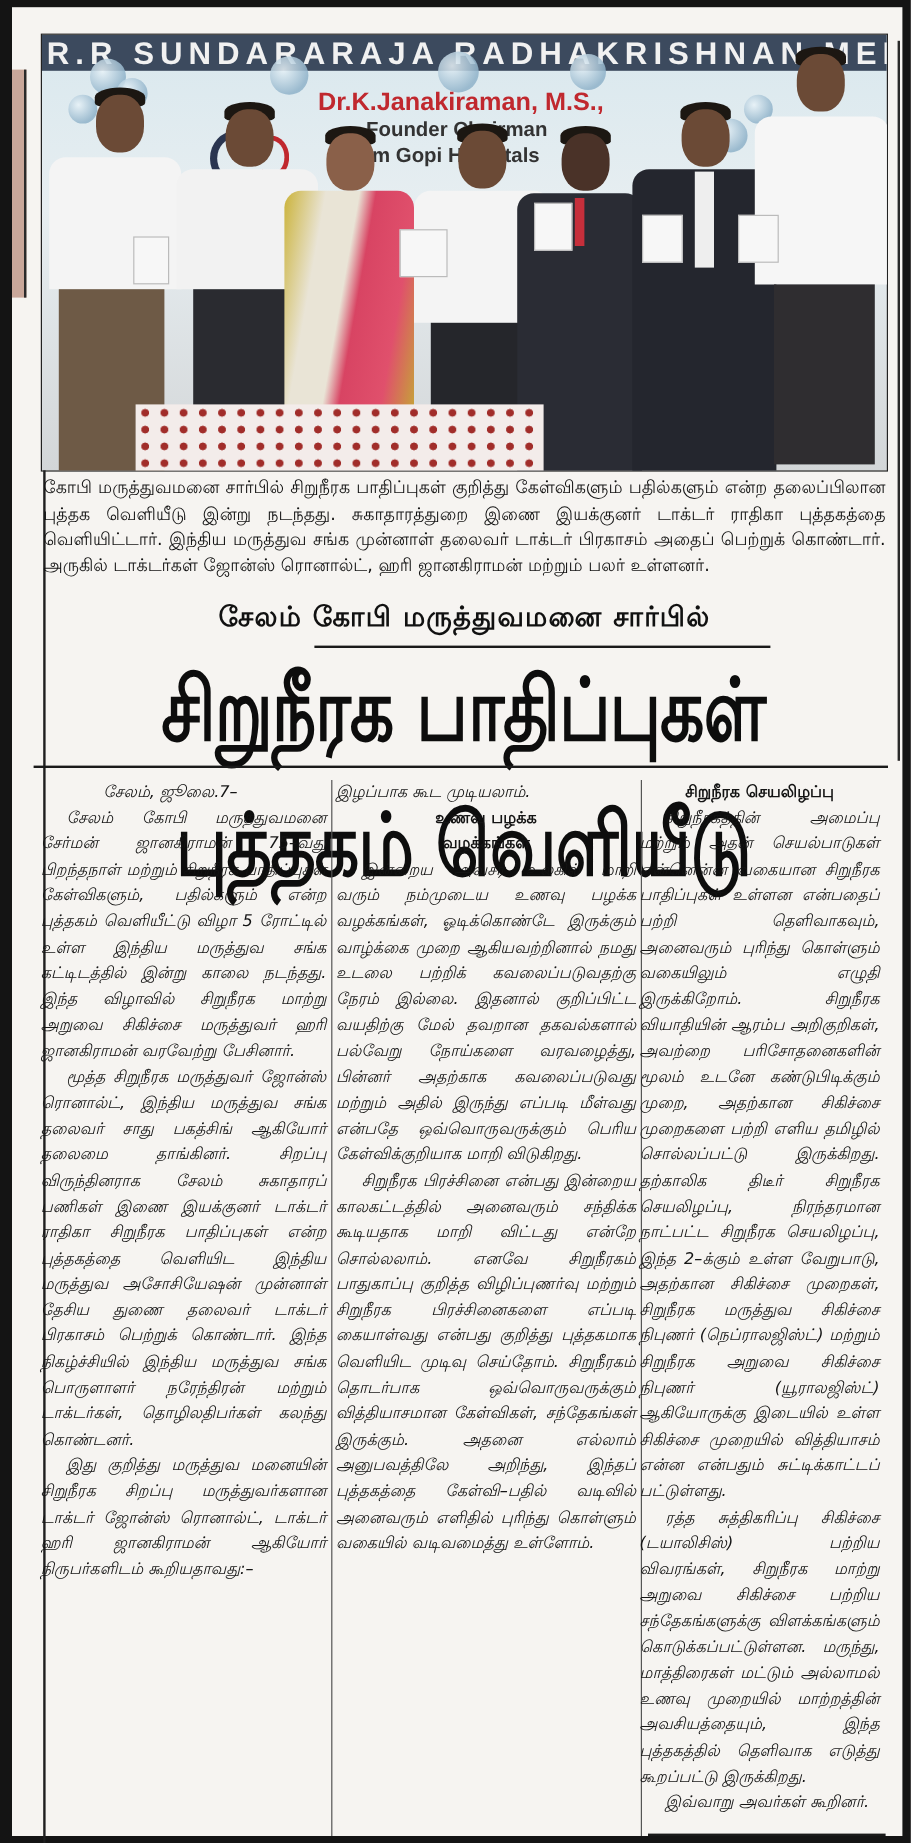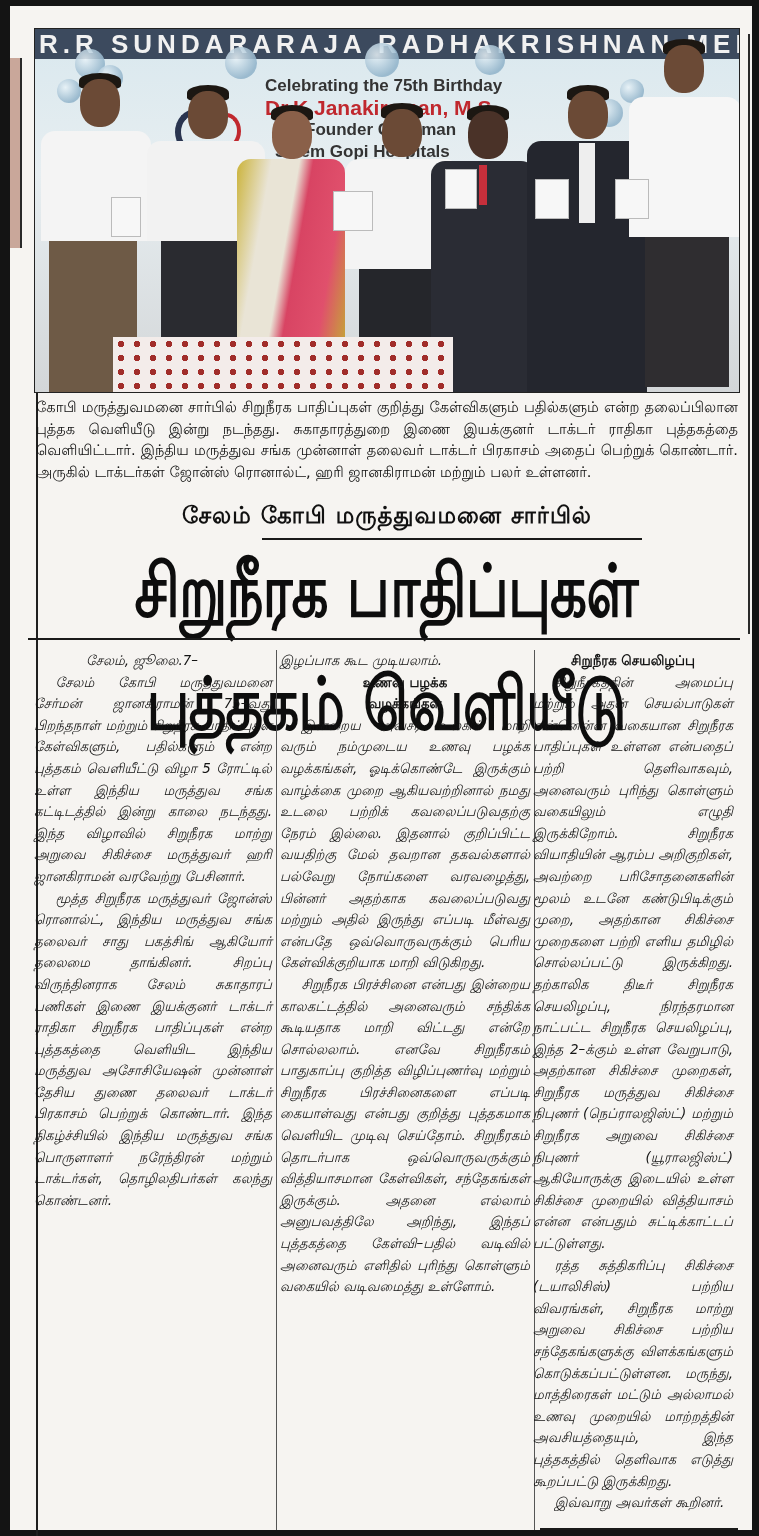--- a/index.html
+++ b/index.html
@@ -130,21 +130,20 @@
   <div class="balloon" style="left:22px;top:50px;width:24px;height:24px"></div>
   <div class="balloon" style="left:190px;top:18px;width:32px;height:32px"></div>
   <div class="balloon" style="left:330px;top:14px;width:34px;height:34px"></div>
   <div class="balloon" style="left:440px;top:16px;width:30px;height:30px"></div>
   <div class="balloon" style="left:560px;top:70px;width:28px;height:28px"></div>
   <div class="balloon" style="left:585px;top:50px;width:24px;height:24px"></div>
 
   <div class="logo"></div>
   <div class="logo-red"></div>
   <div class="banner-text">
-    <div>Celebrating the 75th Birthday</div>
     <div class="doc">Dr.K.Janakiraman, M.S.,</div>
     <div style="padding-left:40px">Founder Chairman</div>
     <div style="padding-left:10px">Salem Gopi Hospitals</div>
   </div>
 
   <div class="person" style="left:6px;top:44px">
     <div class="hair" style="left:38px;top:0"></div>
     <div class="head" style="left:39px;top:6px"></div>
     <div class="body" style="left:0;top:58px;width:110px;height:110px;background:#f4f4f4"></div>
     <div class="legs" style="left:8px;top:168px;width:88px;height:155px;background:#6e5a46"></div>
@@ -197,20 +196,21 @@
 
 <div class="kicker">சேலம் கோபி மருத்துவமனை சார்பில்</div>
 <div class="divider-line" style="left:262px;top:538px;width:380px;"></div>
 <div class="headline">சிறுநீரக பாதிப்புகள் புத்தகம் வெளியீடு</div>
 <div class="divider-line" style="left:28px;top:638px;width:712px;"></div>
 
 <div class="col col1">
   <p class="dateline">சேலம், ஜூலை.7–</p>
   <p>சேலம் கோபி மருத்துவமனை சேர்மன் ஜானகிராமன் 75–வது பிறந்தநாள் மற்றும் சிறுநீரக பாதிப்புகள் கேள்விகளும், பதில்களும் என்ற புத்தகம் வெளியீட்டு விழா 5 ரோட்டில் உள்ள இந்திய மருத்துவ சங்க கட்டிடத்தில் இன்று காலை நடந்தது. இந்த விழாவில் சிறுநீரக மாற்று அறுவை சிகிச்சை மருத்துவர் ஹரி ஜானகிராமன் வரவேற்று பேசினார்.</p>
   <p>மூத்த சிறுநீரக மருத்துவர் ஜோன்ஸ் ரொனால்ட், இந்திய மருத்துவ சங்க தலைவர் சாது பகத்சிங் ஆகியோர் தலைமை தாங்கினர். சிறப்பு விருந்தினராக சேலம் சுகாதாரப் பணிகள் இணை இயக்குனர் டாக்டர் ராதிகா சிறுநீரக பாதிப்புகள் என்ற புத்தகத்தை வெளியிட இந்திய மருத்துவ அசோசியேஷன் முன்னாள் தேசிய துணை தலைவர் டாக்டர் பிரகாசம் பெற்றுக் கொண்டார். இந்த நிகழ்ச்சியில் இந்திய மருத்துவ சங்க பொருளாளர் நரேந்திரன் மற்றும் டாக்டர்கள், தொழிலதிபர்கள் கலந்து கொண்டனர்.</p>
+  <p>இது குறித்து மருத்துவ மனையின் சிறுநீரக சிறப்பு மருத்துவர்களான டாக்டர் ஜோன்ஸ் ரொனால்ட், டாக்டர் ஹரி ஜானகிராமன் ஆகியோர் நிருபர்களிடம் கூறியதாவது:–</p>
 </div>
 <div class="col-rule" style="left:276px;top:650px;height:880px"></div>
 
 <div class="col col2">
   <p class="noind">இழப்பாக கூட முடியலாம்.</p>
   <p class="sub" style="padding:0 60px">உணவு பழக்க வழக்கங்கள்</p>
   <p>இன்றைய அவசர உலகில் மாறி வரும் நம்முடைய உணவு பழக்க வழக்கங்கள், ஓடிக்கொண்டே இருக்கும் வாழ்க்கை முறை ஆகியவற்றினால் நமது உடலை பற்றிக் கவலைப்படுவதற்கு நேரம் இல்லை. இதனால் குறிப்பிட்ட வயதிற்கு மேல் தவறான தகவல்களால் பல்வேறு நோய்களை வரவழைத்து, பின்னர் அதற்காக கவலைப்படுவது மற்றும் அதில் இருந்து எப்படி மீள்வது என்பதே ஒவ்வொருவருக்கும் பெரிய கேள்விக்குறியாக மாறி விடுகிறது.</p>
   <p>சிறுநீரக பிரச்சினை என்பது இன்றைய காலகட்டத்தில் அனைவரும் சந்திக்க கூடியதாக மாறி விட்டது என்றே சொல்லலாம். எனவே சிறுநீரகம் பாதுகாப்பு குறித்த விழிப்புணர்வு மற்றும் சிறுநீரக பிரச்சினைகளை எப்படி கையாள்வது என்பது குறித்து புத்தகமாக வெளியிட முடிவு செய்தோம். சிறுநீரகம் தொடர்பாக ஒவ்வொருவருக்கும் வித்தியாசமான கேள்விகள், சந்தேகங்கள் இருக்கும். அதனை எல்லாம் அனுபவத்திலே அறிந்து, இந்தப் புத்தகத்தை கேள்வி–பதில் வடிவில் அனைவரும் எளிதில் புரிந்து கொள்ளும் வகையில் வடிவமைத்து உள்ளோம்.</p>
 </div>
 <div class="col-rule" style="left:534px;top:650px;height:880px"></div>

